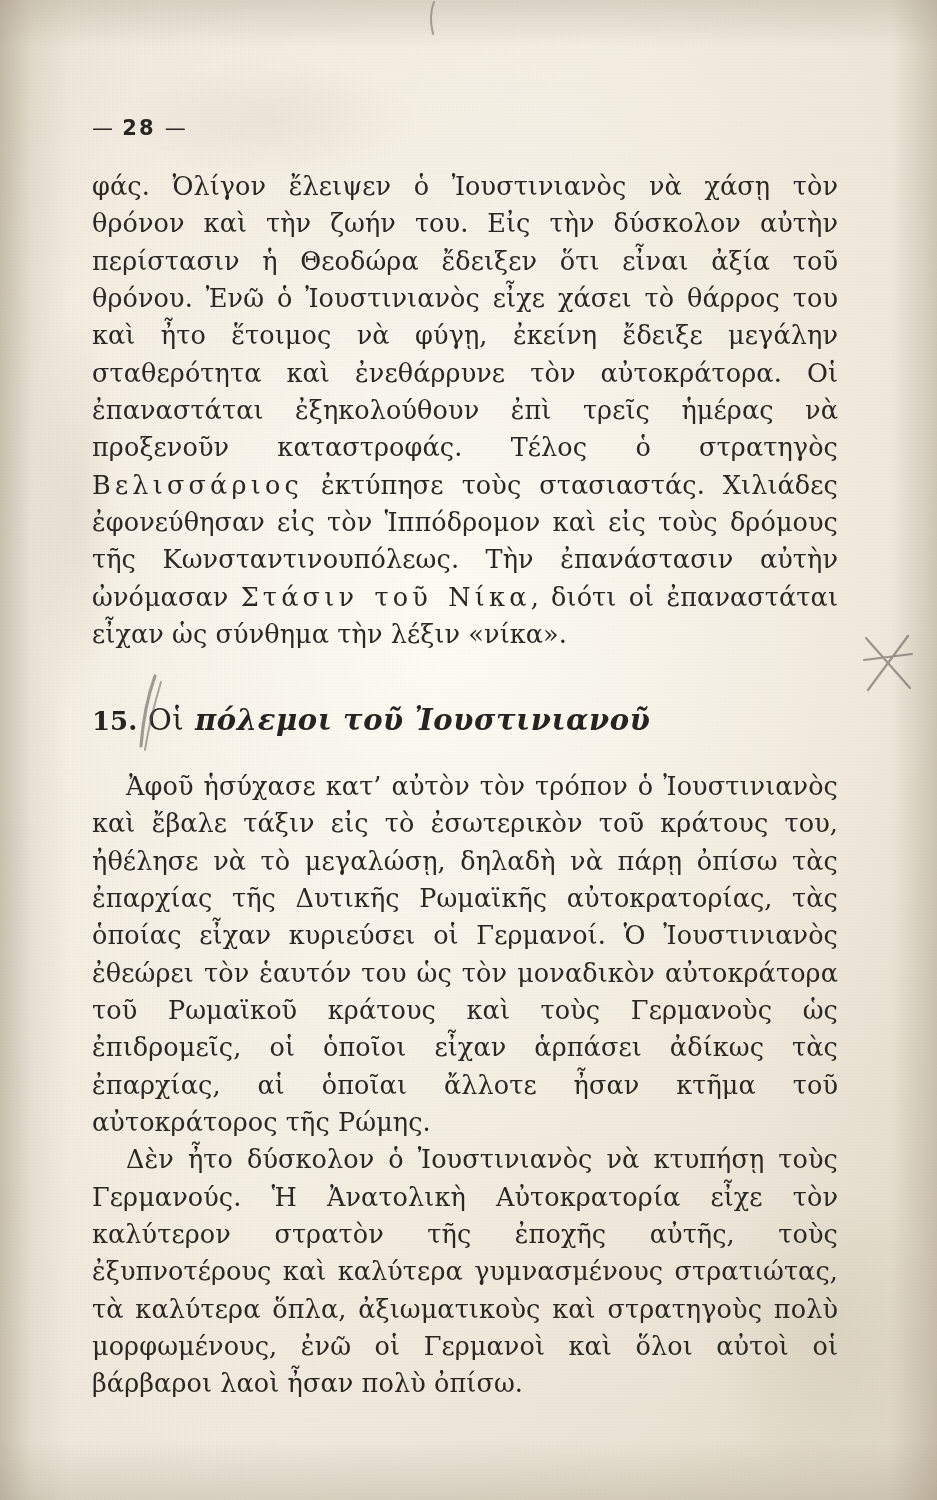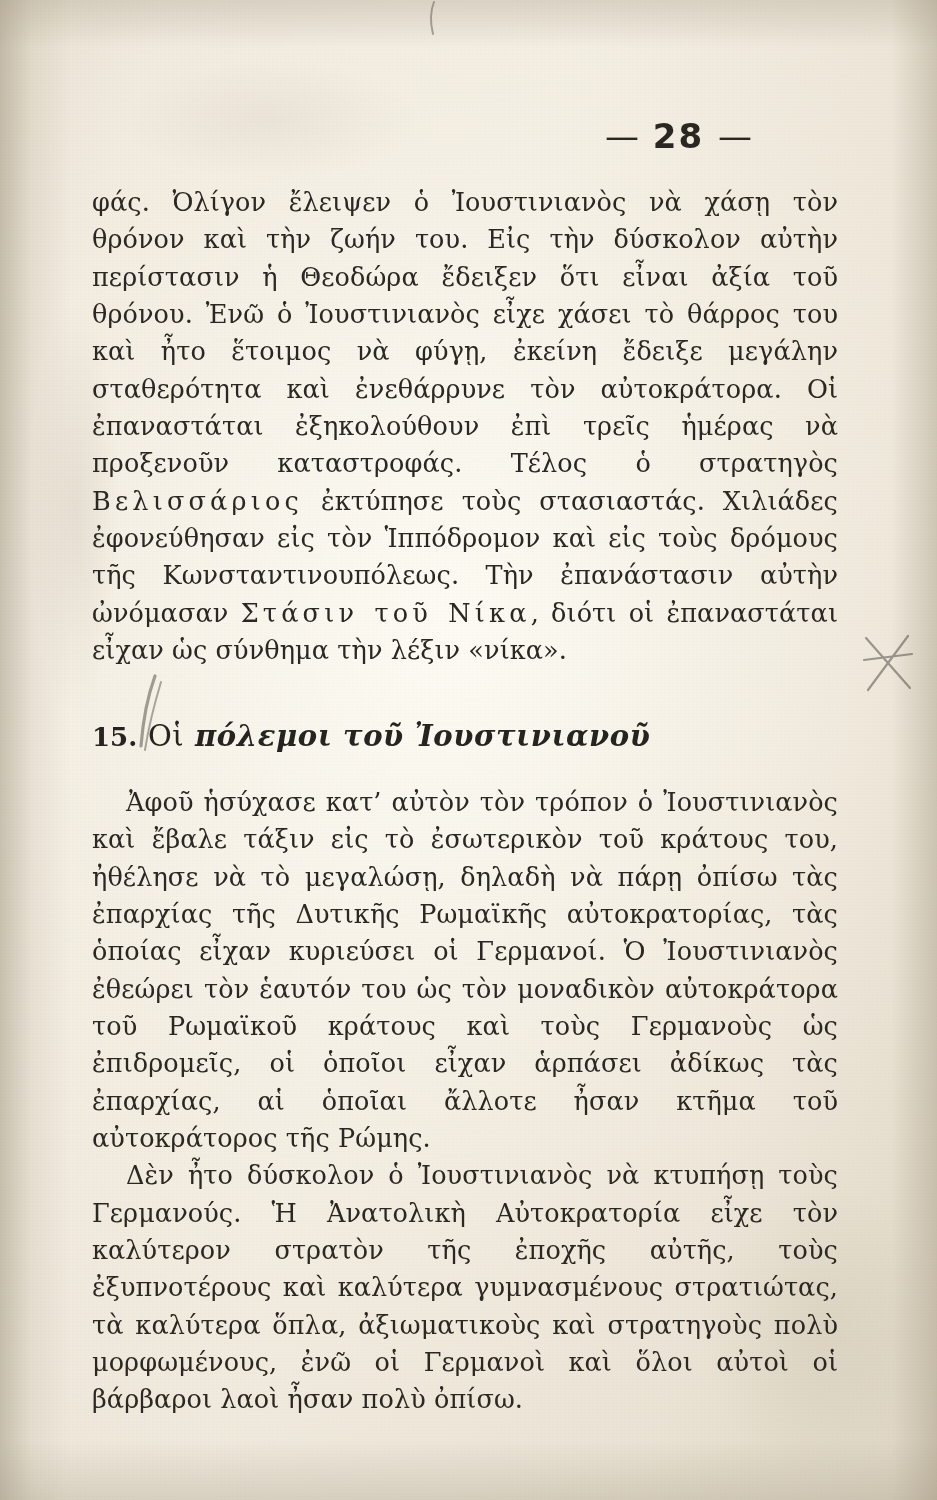--- a/index.html
+++ b/index.html
@@ -60,23 +60,23 @@
   .content {
     position: absolute;
     left: 92px;
     top: 0;
     width: 780px;
     height: 1500px;
   }
 
   
   .page-number {
-    text-align: right;
+    text-align: left;
     margin-top: 116px;
-    font-size: 34px;
+    font-size: 21px;
     letter-spacing: 2px;
     color: #2a2723;
     font-family: "DejaVu Sans", sans-serif;
     font-weight: 700;
     width: 660px;
     margin-left: 0;
   }
   .page-number .dash {
     font-weight: 400;
     letter-spacing: 0;

